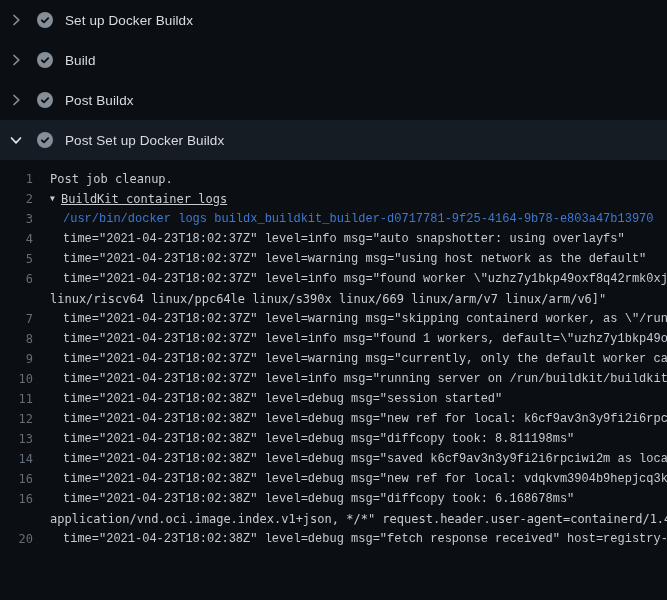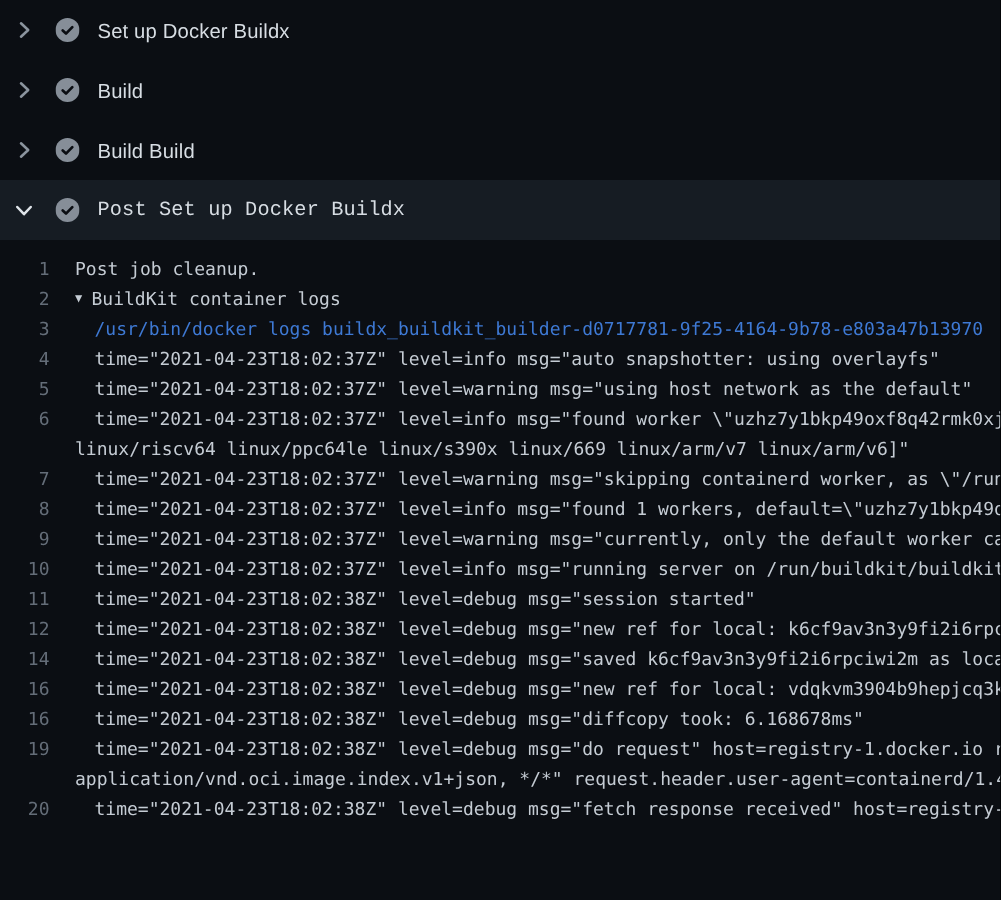--- a/index.html
+++ b/index.html
@@ -18,21 +18,21 @@
   .app{
     width:667px;height:600px;overflow:hidden;position:relative;
     background:var(--bg);
     font-family:"Liberation Sans",sans-serif;
   }
   .steps{width:100%;}
   .step{
     height:40px;display:flex;align-items:center;padding-left:8px;
     cursor:pointer;box-sizing:border-box;
   }
-  .step.expanded{background:var(--band);font-family:Liberation Mono, monospace;}
+  .step.expanded{background:var(--band);}
   .chev{width:16px;height:16px;flex:none;display:flex;align-items:center;justify-content:center;}
   .chev svg path{stroke:var(--chev);}
   .step.expanded .chev svg path{stroke:var(--chev-open);}
   .check{width:16px;height:16px;flex:none;margin-left:13px;display:flex;align-items:center;justify-content:center;}
   .step-label{
     margin-left:12px;font-size:13.5px;color:var(--label);letter-spacing:.1px;
   }
   .log{
     padding-top:9px;
     font-family:"DejaVu Sans Mono","Liberation Mono",monospace;
@@ -40,22 +40,22 @@
   }
   .log-row{display:flex;height:20px;white-space:pre;overflow:hidden;align-items:flex-start;}
   .log-row .num{
     flex:none;width:33px;text-align:right;color:var(--num);cursor:pointer;
   }
   .log-row .caret{
     flex:none;width:11px;margin-left:17px;font-size:8px;line-height:20px;
     color:var(--txt);cursor:pointer;text-align:left;
   }
   .log-row .txt{flex:none;margin-left:17px;white-space:pre;text-align:right;}
-  .log-row.indent1 .txt{margin-left:30px;}
-  .log-row.has-caret .txt{margin-left:0;}
+  .log-row.indent1 .txt{margin-left:30px;font-family:Liberation Mono, monospace;}
+  .log-row.has-caret .txt{margin-left:0;text-decoration:underline;}
   .log-row .txt.cmd{color:var(--cmd);}
 </style>
 </head>
 <body>
 
 <div class="app">
   <div class="steps">
   <div class="step">
     <span class="chev">
       <svg width="16" height="16" viewBox="0 0 16 16">
@@ -91,21 +91,21 @@
       <svg width="16" height="16" viewBox="0 0 16 16">
         <path d="M6 3.5 L10.8 8 L6 12.5" fill="none" stroke-width="1.7" stroke-linecap="round" stroke-linejoin="round"></path>
       </svg>
     </span>
     <span class="check">
       <svg width="16" height="16" viewBox="0 0 16 16">
         <circle cx="8" cy="8" r="8" fill="var(--circle)"></circle>
         <path d="M4.8 8.3 L7 10.4 L11.2 6.1" fill="none" stroke="var(--check)" stroke-width="1.8" stroke-linecap="round" stroke-linejoin="round"></path>
       </svg>
     </span>
-    <span class="step-label">Build Build</span>
+    <span class="step-label">Post Buildx</span>
   </div>
 
   <div class="step expanded">
     <span class="chev">
       <svg width="16" height="16" viewBox="0 0 16 16">
         <path d="M3.5 6 L8 10.8 L12.5 6" fill="none" stroke-width="1.7" stroke-linecap="round" stroke-linejoin="round"></path>
       </svg>
     </span>
     <span class="check">
       <svg width="16" height="16" viewBox="0 0 16 16">
@@ -188,20 +188,25 @@
     
     <span class="txt">time="2021-04-23T18:02:38Z" level=debug msg="session started"</span>
   </div>
 
   <div class="log-row indent1">
     <span class="num">12</span>
     
     <span class="txt">time="2021-04-23T18:02:38Z" level=debug msg="new ref for local: k6cf9av3n3y9fi2i6rpc</span>
   </div>
 
+  <div class="log-row indent1">
+    <span class="num">13</span>
+    
+    <span class="txt">time="2021-04-23T18:02:38Z" level=debug msg="diffcopy took: 8.811198ms"</span>
+  </div>
 
   <div class="log-row indent1">
     <span class="num">14</span>
     
     <span class="txt">time="2021-04-23T18:02:38Z" level=debug msg="saved k6cf9av3n3y9fi2i6rpciwi2m as loca</span>
   </div>
 
   <div class="log-row indent1">
     <span class="num">16</span>
     
@@ -209,25 +214,20 @@
   </div>
 
   <div class="log-row indent1">
     <span class="num">16</span>
     
     <span class="txt">time="2021-04-23T18:02:38Z" level=debug msg="diffcopy took: 6.168678ms"</span>
   </div>
 
 
 
-  <div class="log-row indent1">
-    <span class="num">19</span>
-    
-    <span class="txt">time="2021-04-23T18:02:38Z" level=debug msg="do request" host=registry-1.docker.io r</span>
-  </div>
 
   <div class="log-row">
     <span class="num"></span>
     
     <span class="txt">application/vnd.oci.image.index.v1+json, */*" request.header.user-agent=containerd/1.4</span>
   </div>
 
   <div class="log-row indent1">
     <span class="num">20</span>
     

